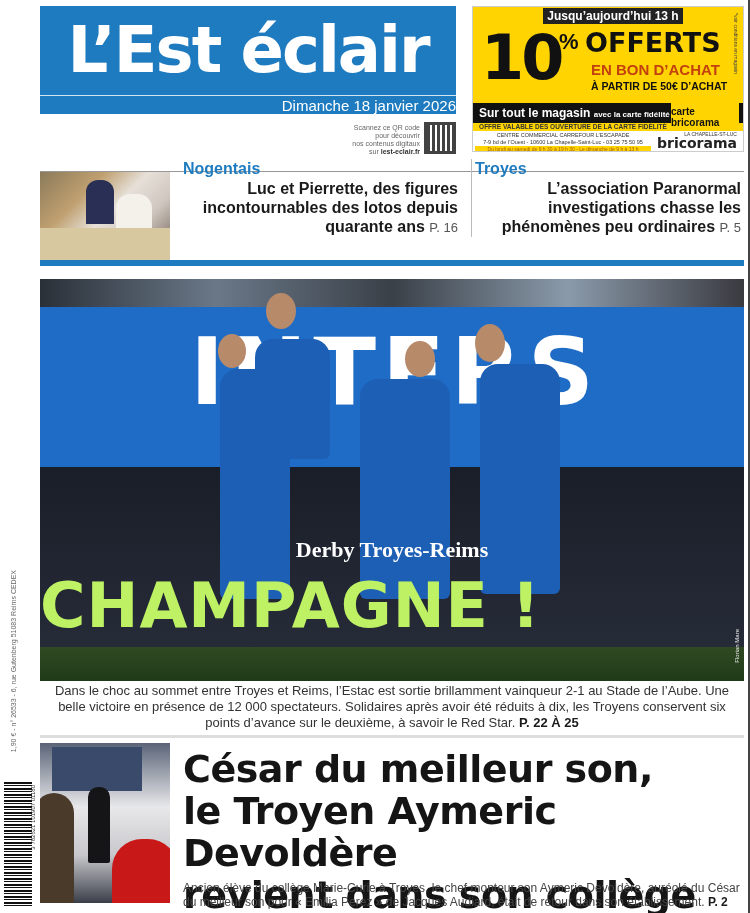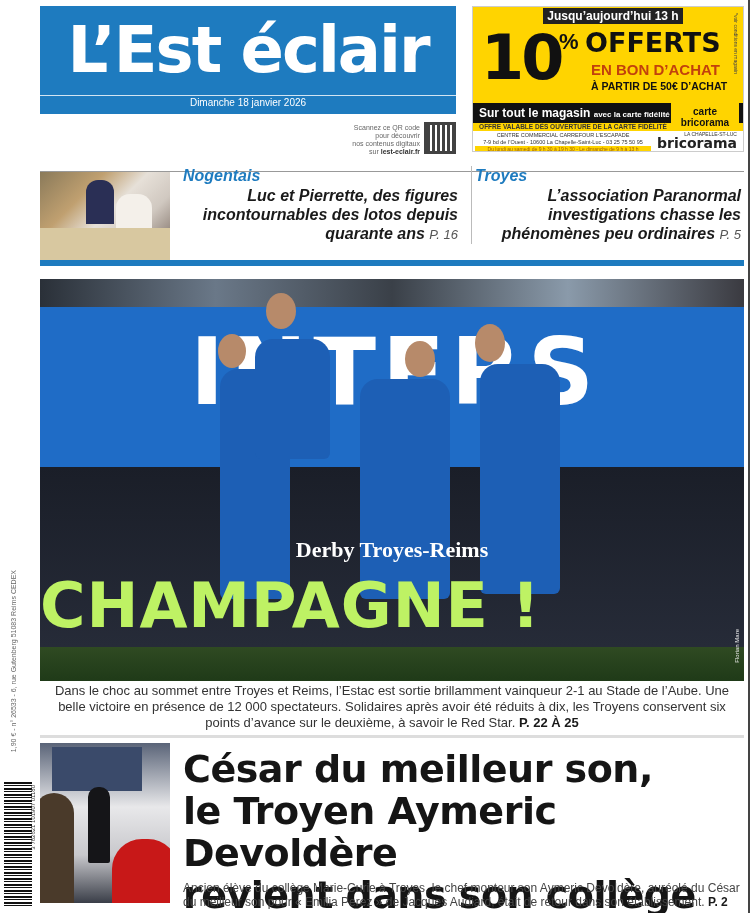--- a/index.html
+++ b/index.html
@@ -4,55 +4,55 @@
 <style>
   * { box-sizing: border-box; margin: 0; padding: 0; }
   html, body { width: 750px; height: 913px; background: #ffffff; overflow: hidden; }
   body { position: relative; font-family: "Liberation Sans", sans-serif; color: #1a1a1a; }
 
   
   .masthead { position: absolute; left: 40px; top: 6px; width: 416px; height: 108px; background: #1e7bbf; }
   .masthead .logo { position: absolute; left: 0; top: 0; width: 100%; height: 88px; display: flex; align-items: center; justify-content: center;
     color: #fff; font-family: "DejaVu Sans", sans-serif; font-weight: bold; font-size: 64px; letter-spacing: -2px; }
   .masthead .rule { position: absolute; left: 0; top: 89px; width: 100%; height: 1px; background: #fff; opacity: .8; }
-  .masthead .date { position: absolute; left: 0; top: 91px; width: 100%; text-align: center; color: #fff; font-size: 10px; }
+  .masthead .date { position: absolute; left: 0; top: 91px; width: 100%; text-align: right; color: #fff; font-size: 15px; }
 
   .qr-note { position: absolute; left: 340px; top: 124px; width: 80px; text-align: right; font-size: 7px; line-height: 8px; color: #666; }
   .qr-note b { color: #333; }
   .qr { position: absolute; left: 424px; top: 122px; width: 32px; height: 32px; background:
     repeating-linear-gradient(90deg,#222 0 3px,#fff 3px 5px), #fff; border: 3px solid #222; opacity:.85; }
 
   
   .ad { position: absolute; left: 472px; top: 6px; width: 272px; height: 146px; background: #ffd400; border: 1px solid #ccc; overflow: hidden; }
   .ad .until { position: absolute; left: 70px; top: 1px; width: 140px; height: 16px; background: #222; color: #fff; font-weight: bold; font-size: 12px; text-align: center; line-height: 16px; }
   .ad .ten { position: absolute; left: 8px; top: 14px; font-family: "DejaVu Sans", sans-serif; font-weight: bold; font-size: 62px; color: #111; letter-spacing: -3px; }
   .ad .pct { position: absolute; left: 86px; top: 22px; font-weight: bold; font-size: 22px; color: #111; }
   .ad .offerts { position: absolute; left: 112px; top: 20px; font-family: "DejaVu Sans", sans-serif; font-weight: bold; font-size: 27px; color: #111; }
   .ad .bon { position: absolute; left: 118px; top: 54px; font-weight: bold; font-size: 15px; color: #c2410c; }
   .ad .partir { position: absolute; left: 118px; top: 73px; font-weight: bold; font-size: 10.5px; color: #111; }
   .ad .side { position: absolute; right: 4px; top: 6px; font-size: 5px; color: #444; writing-mode: vertical-rl; }
   .ad .bar { position: absolute; left: 0; top: 96px; width: 100%; height: 20px; background: #111; color: #fff; font-weight: bold; font-size: 12px; line-height: 20px; padding-left: 6px; }
   .ad .bar small { font-size: 8px; margin-top: 46px; }
-  .ad .carte { position: absolute; right: 4px; top: 96px; width: 68px; height: 28px; background: #ffd400; font-size: 10px; font-weight: bold; color: #111; text-align: center; line-height: 11px; padding-top: 3px; }
+  .ad .carte { position: absolute; right: 4px; top: 96px; width: 68px; height: 28px; background: #ffd400; font-size: 10px; font-weight: bold; color: #111; line-height: 11px; padding-top: 3px; }
   .ad .valid { position: absolute; left: 0; top: 116px; width: 200px; text-align: center; font-size: 6.5px; font-weight: bold; color: #333; line-height: 8px; }
   .ad .addr { position: absolute; left: 0; top: 124px; width: 100%; height: 22px; background: #fff; }
   .ad .addr .l1 { position: absolute; left: 0; top: 1px; width: 180px; text-align: center; font-size: 5.5px; color: #333; }
   .ad .addr .l2 { position: absolute; left: 0; top: 8px; width: 180px; text-align: center; font-size: 5.5px; color: #333; }
   .ad .addr .l3 { position: absolute; left: 2px; top: 15px; width: 176px; text-align: center; font-size: 5px; color: #a06000; background: #ffd400; }
   .ad .brand { position: absolute; right: 6px; top: 128px; font-family: "DejaVu Sans", sans-serif; font-weight: bold; font-size: 14px; color: #222; }
   .ad .brand-town { position: absolute; right: 6px; top: 124px; font-size: 5px; color: #333; }
 
   
   .teaser-line { position: absolute; left: 40px; top: 171px; width: 704px; height: 1px; background: #999; }
   .teaser-photo { position: absolute; left: 40px; top: 172px; width: 130px; height: 88px;
     background: linear-gradient(135deg,#8a7a5a 0%,#c0a070 30%,#e6e0d8 50%,#d0c8c0 70%,#6a5a50 100%); }
   .teaser-photo .p1 { position:absolute; left:46px; top:8px; width:28px; height:44px; background:#2a2f55; border-radius: 12px 12px 0 0; }
   .teaser-photo .p2 { position:absolute; left:76px; top:22px; width:36px; height:40px; background:#f4f0ea; border-radius: 14px 14px 0 0; }
   .teaser-photo .tbl { position:absolute; left:0; top:56px; width:130px; height:32px; background:#d8c8a0; }
-  .teaser { position: absolute; top: 166px; font-style: italic; }
+  .teaser { position: absolute; top: 159px; }
   .teaser .kicker { color: #1e7bbf; font-weight: bold; font-size: 16px; line-height: 20px; }
   .teaser .title { color: #1a1a1a; font-weight: bold; font-size: 16px; line-height: 19px; text-align: right; }
   .teaser .page { font-weight: normal; font-size: 13px; color: #555; }
   .teaser.t1 { left: 183px; width: 275px; }
   .teaser.t2 { left: 471px; width: 270px; border-left: 1px solid #bbb; padding-left: 3px; }
   .teaser-blue { position: absolute; left: 40px; top: 260px; width: 704px; height: 6px; background: #1e7bbf; }
 
   
   .main-photo { position: absolute; left: 40px; top: 279px; width: 704px; height: 402px; overflow: hidden; background: #2a3040; }
   .main-photo .stands { position:absolute; left:0; top:0; width:100%; height:30px; background: linear-gradient(90deg,#2a3038,#6a7888,#3a4048,#8a9aaa,#3a3a40); }

